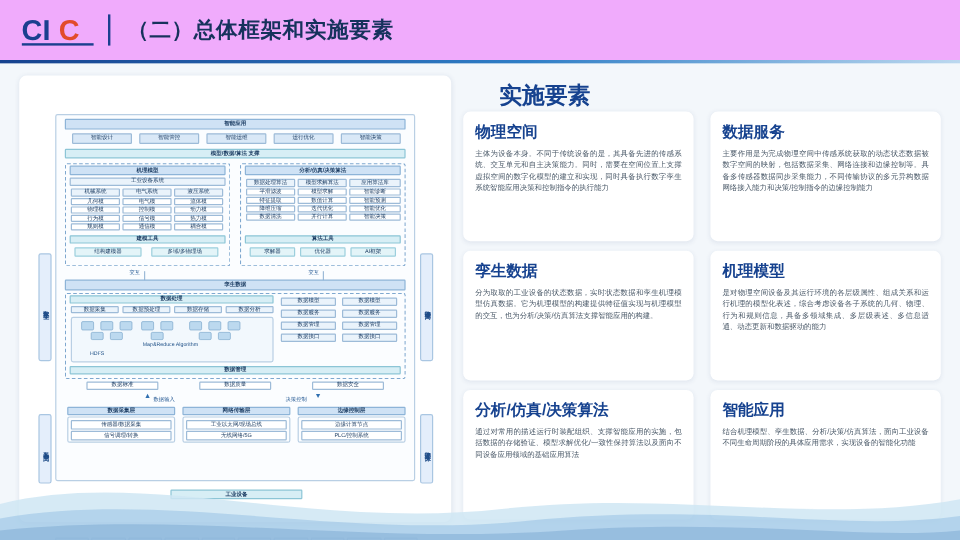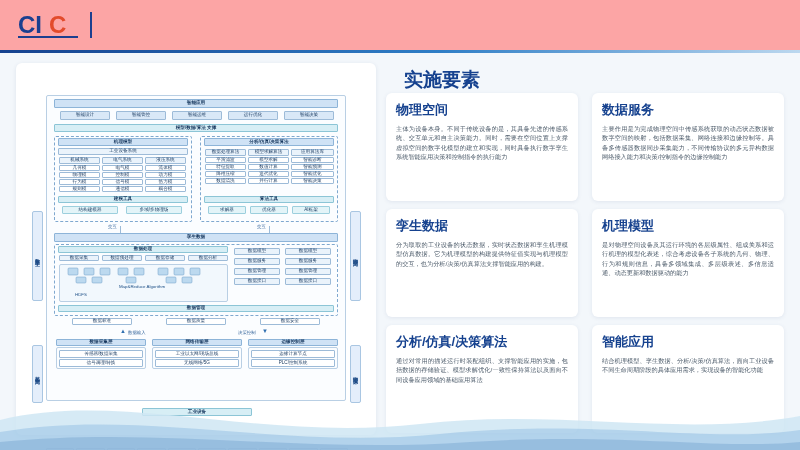--- a/index.html
+++ b/index.html
@@ -6,21 +6,21 @@
   html, body { margin:0; padding:0; }
   body {
     width:800px; height:450px; overflow:hidden;
     font-family:"Liberation Sans", sans-serif;
     background:#ffffff;
     position:relative;
   }
   
   .header {
     position:absolute; left:0; top:0; width:800px; height:50px;
-    background:#fca5a5;
+    background:#f0abfc;
     display:flex; align-items:center;text-align:right;
   }
   .logo {
     margin-left:18px; width:64px; height:30px;
     display:flex; align-items:center; justify-content:center;
     position:relative;
   }
   .logo svg { display:block; }
   .header-divider {
     width:2px; height:26px; background:#1b3f8f; margin:0 14px 0 8px;
@@ -44,21 +44,21 @@
   
   .left-panel {
     position:absolute; left:16px; top:10px; width:360px; height:372px;
     background:#ffffff; border-radius:6px;
     box-shadow:0 1px 4px rgba(30,60,110,0.10);
   }
   .sec-title {
     font-size:19px; font-weight:bold; color:#16428f;
   }
   .left-title { position:absolute; left:30px; top:14px; }
-  .right-title { position:absolute; left:404px; top:14px; }
+  .right-title { position:absolute; left:416px; top:14px; }
 
   .diagram {
     position:absolute; left:32px; top:40px; width:330px; height:330px;
     font-size:4.6px; color:#14345e;
   }
   .dg {
     position:absolute; border:1px solid #9dbbd8; background:#ffffff;
     display:flex; align-items:center; justify-content:center;
     text-align:center; line-height:1.05; border-radius:1px;
     font-size:4.6px; color:#17385f; padding:0 1px;
@@ -123,20 +123,21 @@
 
 <div class="header">
   <div class="logo">
     <svg width="64" height="30" viewBox="0 0 64 30">
       <text x="0" y="23" font-family="Liberation Sans, sans-serif" font-size="24" font-weight="bold" fill="#1b3f8f">CI</text>
       <text x="31" y="23" font-family="Liberation Sans, sans-serif" font-size="24" font-weight="bold" fill="#e24b2b">C</text>
       <rect x="0" y="26" width="60" height="2" fill="#1b3f8f"></rect>
     </svg>
   </div>
   <div class="header-divider"></div>
+  <div class="header-title">（二）总体框架和实施要素</div>
 </div>
 <div class="header-rule"></div>
 
 <div class="stage">
 
   <div class="sec-title left-title">总体框架</div>
   <div class="sec-title right-title">实施要素</div>
 
   <div class="left-panel"></div>
 

